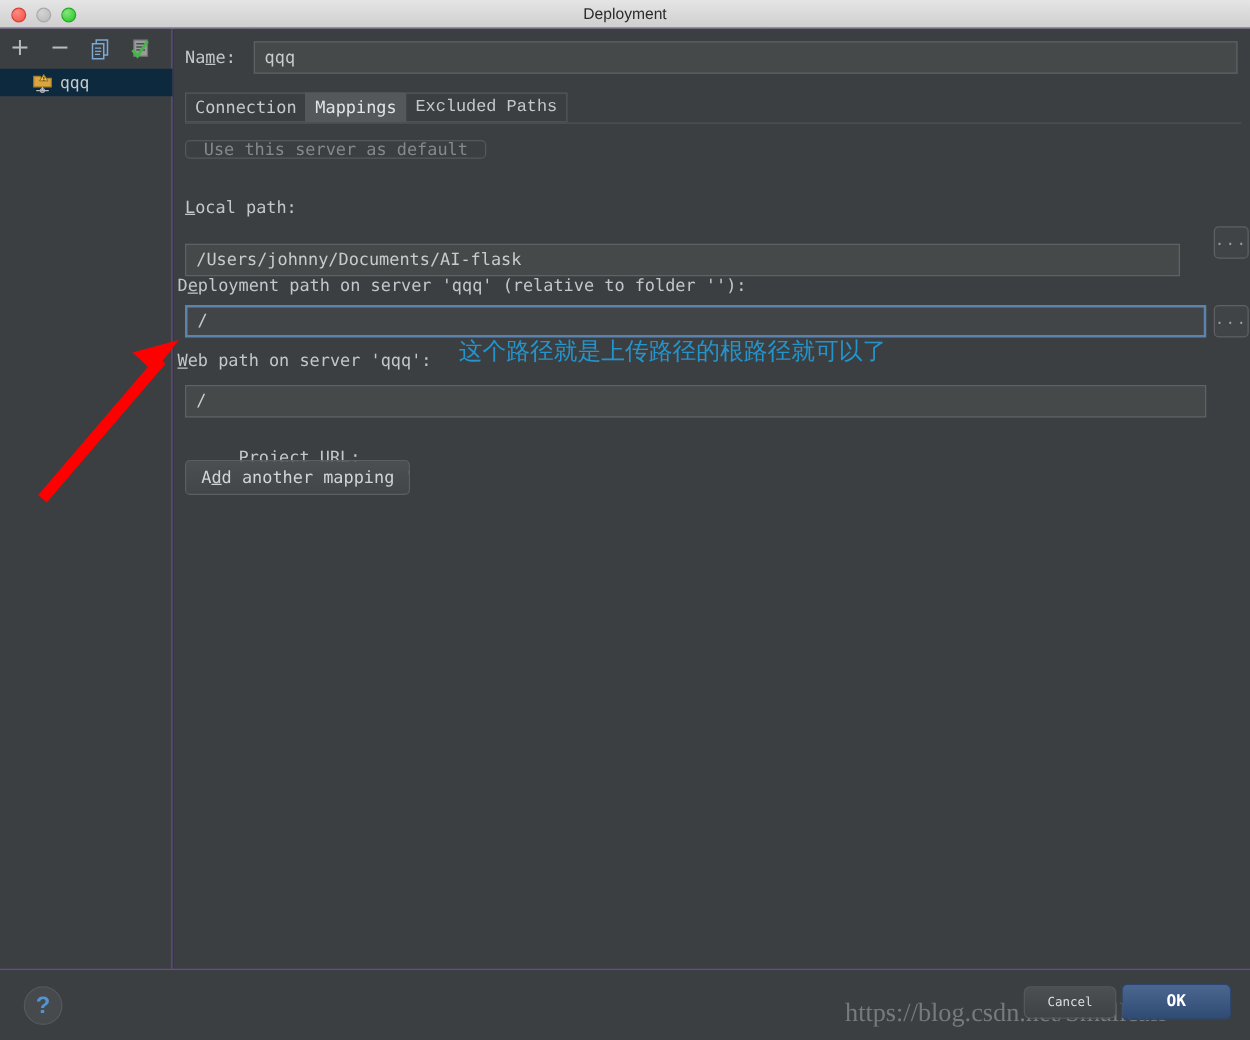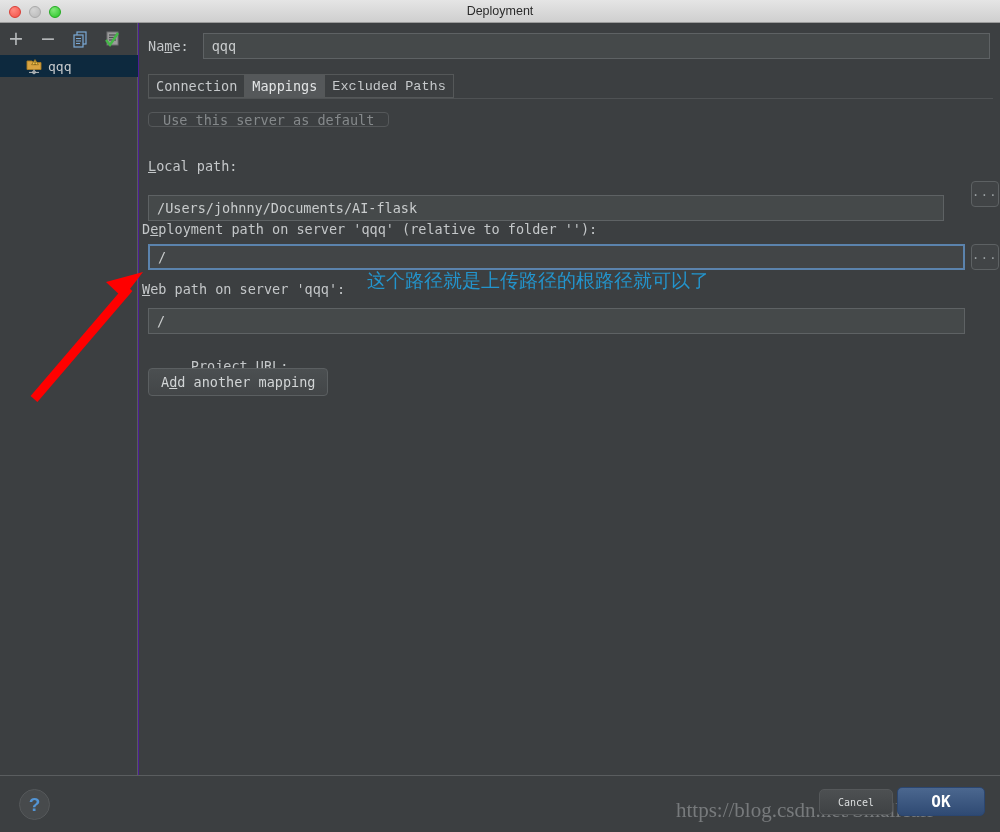--- a/index.html
+++ b/index.html
@@ -170,21 +170,21 @@
     color: #dcdedf; font-size: 10px;
     font-family: "DejaVu Sans Mono", monospace;
     display: flex; align-items: center; justify-content: center;
   }
   .btn-ok {
     position: absolute; left: 897px; top: 787px; width: 88px; height: 29px;
     border-radius: 5px;
     background: linear-gradient(#4b678f, #2f4a73);
     border: 1px solid #2d4straight;
     border: 1px solid #2b4670;
-    color: #ffffff; font-size: 16px; font-weight: bold;
+    color: #ffffff; font-size: 13px; font-weight: bold;
     font-family: "DejaVu Sans Mono", monospace;
     display: flex; align-items: center; justify-content: center;
   }
   .watermark {
     position: absolute; left: 676px; top: 798px;
     font-family: "Liberation Serif", "DejaVu Serif", serif;
     font-size: 21px; color: #8e9193; opacity: .72;
     white-space: nowrap;
   }
 </style>

